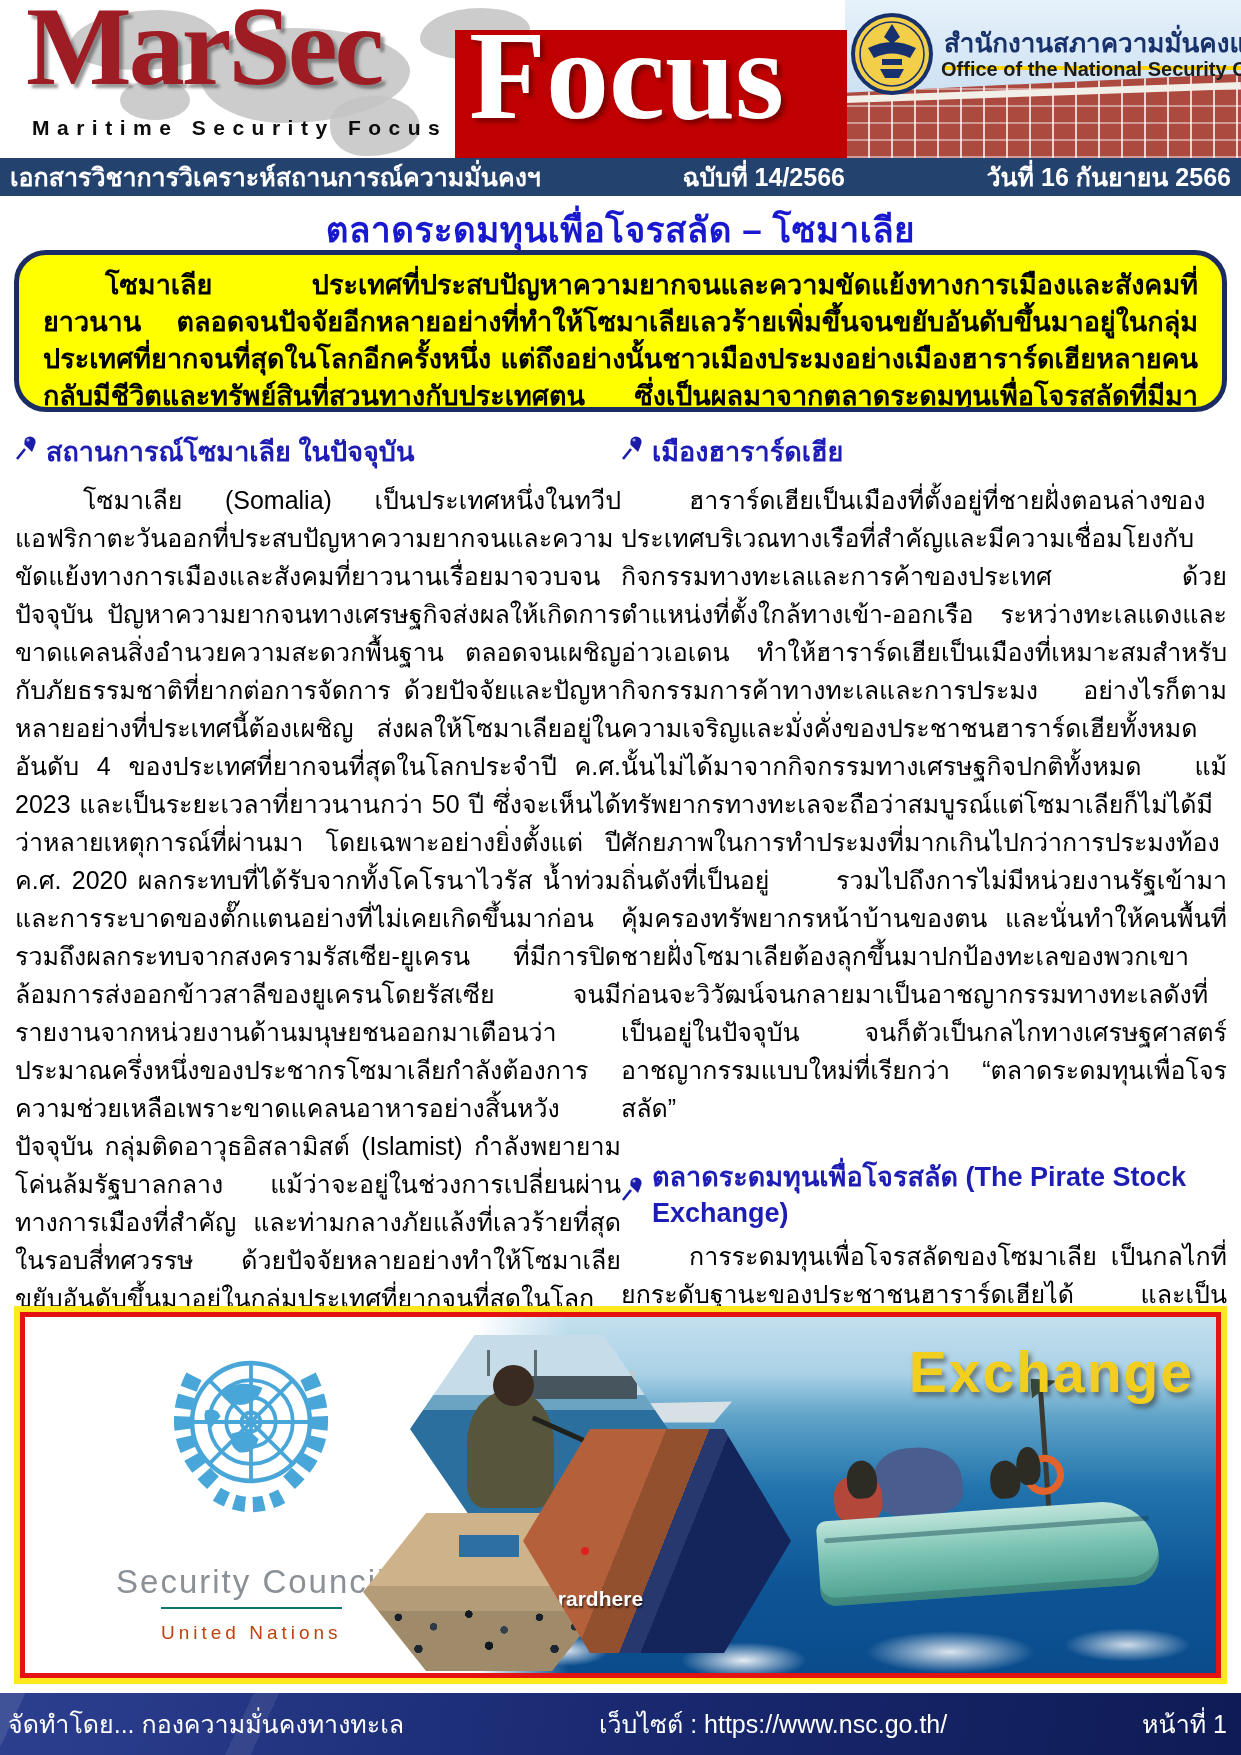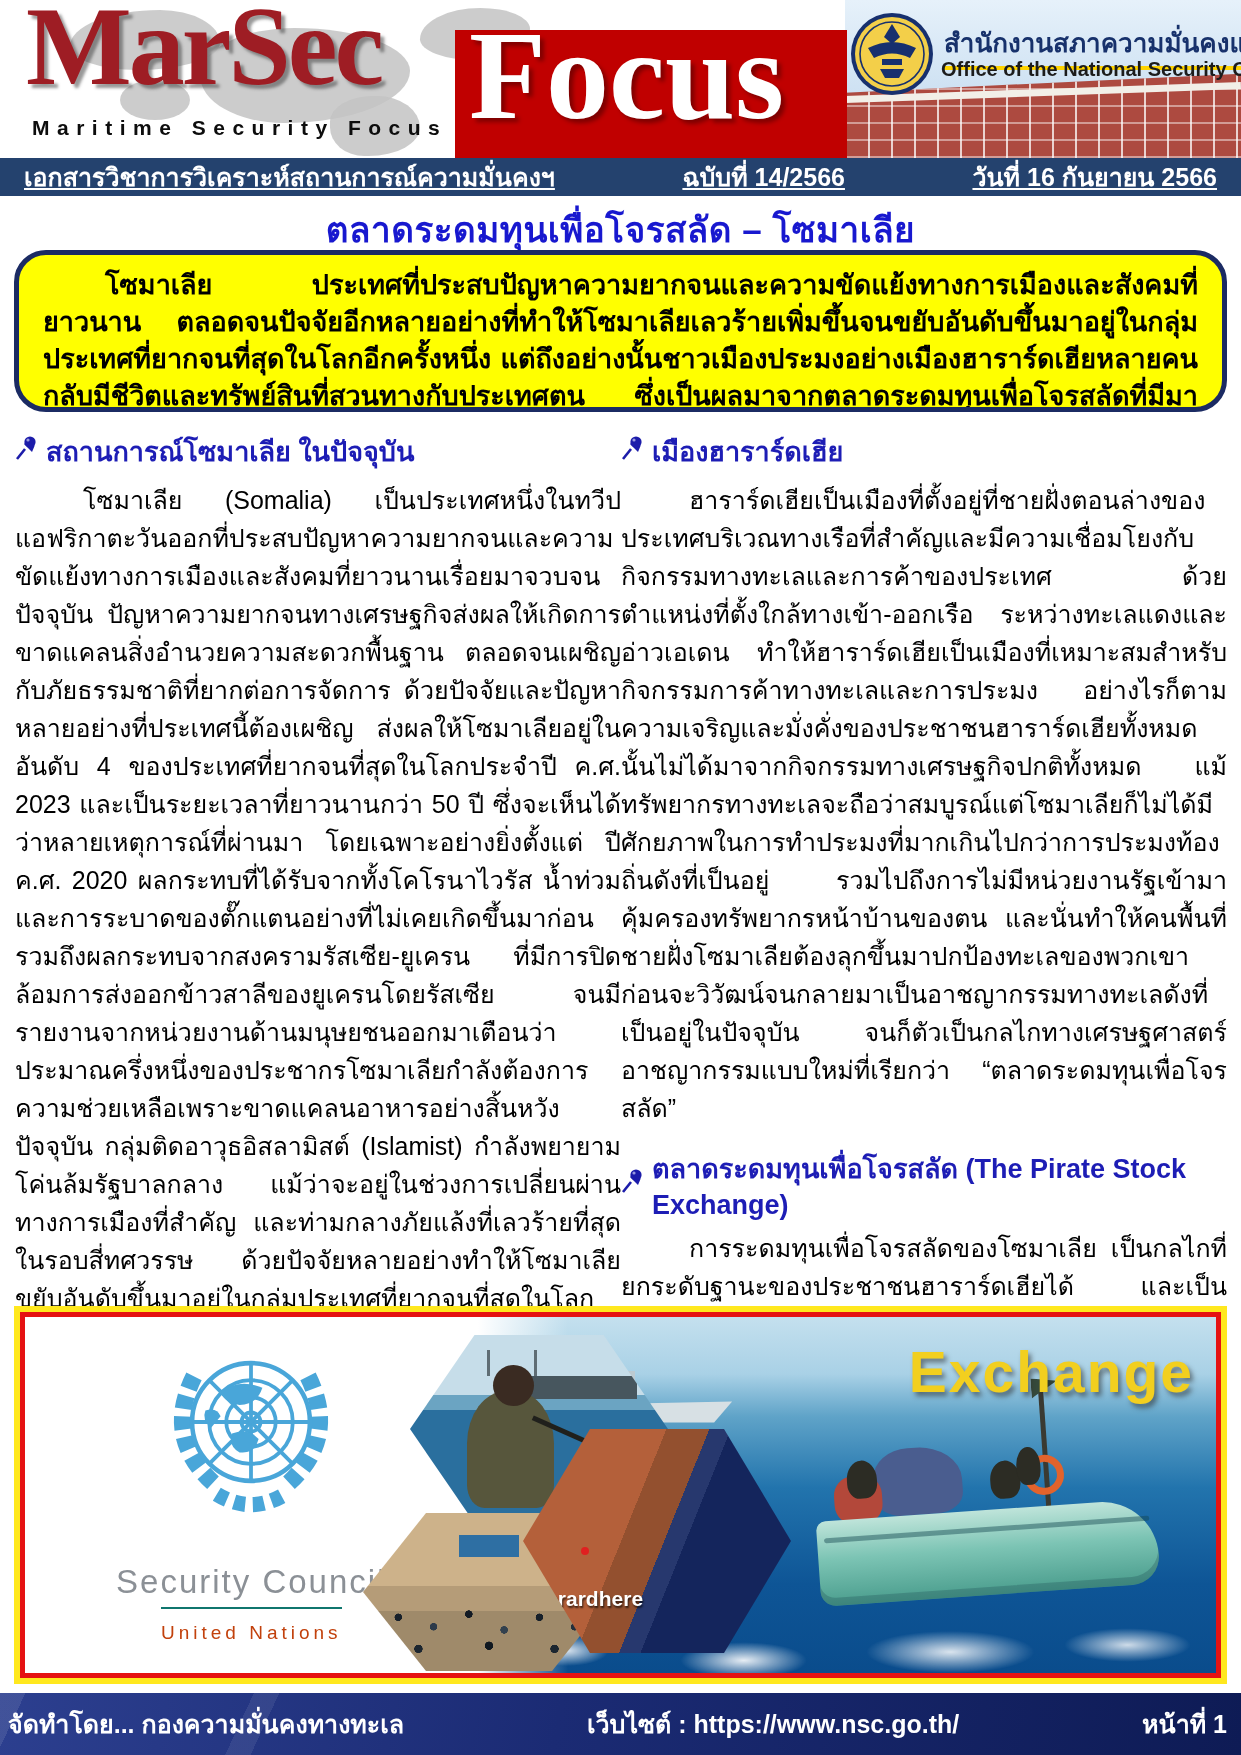--- a/index.html
+++ b/index.html
@@ -24,34 +24,34 @@
         repeating-linear-gradient(90deg, rgba(255,255,255,.75) 0 2px, rgba(255,255,255,0) 2px 23px),
         repeating-linear-gradient(0deg, rgba(255,255,255,.45) 0 2px, rgba(255,255,255,0) 2px 17px),
         #ad4a40;
       clip-path:polygon(0 24%, 100% 2%, 100% 100%, 0 100%); }
   .building-cornice { position:absolute; right:0; bottom:62px; width:396px; height:7px; background:#f2efe8; transform:rotate(-2deg); }
   .emblem { position:absolute; left:850px; top:12px; z-index:4; }
   .org-th { position:absolute; left:944px; top:22px; font-size:26px; font-weight:bold; color:#17316b; border-bottom:4px solid #ffd400; padding-bottom:3px; z-index:4; white-space:nowrap; }
   .org-en { position:absolute; left:941px; top:58px; font-size:20px; font-weight:600; color:#1c1c1c; z-index:4; white-space:nowrap; }
 
   
-  .meta-bar { position:absolute; left:0; top:158px; width:1241px; height:38px; background:#24426e; color:#fff; font-weight:bold; font-size:25px; display:flex; align-items:center; justify-content:space-between; box-sizing:border-box; padding:0 24px; z-index:5;text-decoration:underline; }
+  .meta-bar { position:absolute; left:0; top:158px; width:1241px; height:38px; background:#24426e; color:#fff; font-weight:bold; font-size:25px; display:flex; align-items:center; justify-content:space-between; box-sizing:border-box; padding:0 10px; z-index:5; }
 
   
   .doc-title { position:absolute; left:0; top:202px; width:1241px; text-align:center; font-size:35px; font-weight:bold; color:#1818cf; letter-spacing:.5px; }
 
   
   .abstract-box { position:absolute; left:14px; top:250px; width:1213px; height:162px; box-sizing:border-box; background:#ffff00; border:5px solid #1b2b63; border-radius:32px; padding:12px 24px 0 24px; overflow:hidden; }
   .abstract-text { margin:0; font-size:27px; font-weight:bold; color:#000; line-height:37px; text-indent:62px; text-align:justify; }
 
   
   .columns { position:absolute; left:15px; top:424px; width:1212px; height:882px; display:flex; overflow:hidden; }
   .col { flex:1; min-width:0; }
   .section-head { display:flex; align-items:center; gap:9px; margin:6px 0 8px 0; font-size:27px; font-weight:bold; color:#1d1db5; }
-  .section-head.spaced { margin-top:20px; }
+  .section-head.spaced { margin-top:28px; }
   .body-text { margin:0; font-size:25px; line-height:38px; color:#000; text-align:justify; text-indent:68px; }
   .pin { flex:0 0 auto; }
 
   
   .collage { position:absolute; left:14px; top:1306px; width:1213px; height:378px; background:#ffe81e; padding:6px; box-sizing:border-box; }
   .collage-red { width:100%; height:100%; background:#e51212; padding:5px; box-sizing:border-box; }
   .collage-inner { position:relative; width:100%; height:100%; background:#fff; overflow:hidden; }
   .ocean { position:absolute; left:38%; top:0; right:0; bottom:0;
       background:linear-gradient(180deg,#c4e0ee 0%,#a9d1e6 16%,#5fa3c8 28%,#2274ad 48%,#0e5596 75%,#0a4c8c 100%); }
   .ocean-fade { position:absolute; left:0; top:0; bottom:0; width:90px; background:linear-gradient(90deg,#ffffff,rgba(255,255,255,0)); }
@@ -103,21 +103,21 @@
   .hex-map { left:498px; top:112px; width:268px; height:224px;
       background:linear-gradient(112deg,#b4603a 0 40%, #93502f 40% 52%, #27386e 52% 58%, #14255c 58% 100%); }
   .map-label { position:absolute; left:8px; top:158px; font-size:21px; font-weight:bold; color:#fff; text-shadow:1px 2px 2px rgba(0,0,0,.7); }
   .map-dot { position:absolute; left:58px; top:118px; width:8px; height:8px; background:#e02020; border-radius:50%; }
 
   
   .footer { position:absolute; left:0; bottom:0; width:1241px; height:62px; box-sizing:border-box;
       background:
         linear-gradient(115deg, rgba(255,255,255,.10) 0 2%, rgba(255,255,255,0) 2% 20%, rgba(255,255,255,.08) 20% 22%, rgba(255,255,255,0) 22%),
         linear-gradient(100deg,#2c3f8f 0%,#1b2b74 45%,#0e1b55 100%);
-      color:#fff; font-weight:bold; font-size:25px; display:flex; align-items:center; justify-content:space-between; padding:0 14px 0 8px; }
+      color:#fff; font-weight:normal; font-size:25px; display:flex; align-items:center; justify-content:space-between; padding:0 14px 0 8px; }
   .footer span { white-space:nowrap; }
 </style>
 </head>
 <body>
 
 <div class="page">
 
   <div class="header">
     <div>
       <div class="map-blob blob1"></div>

